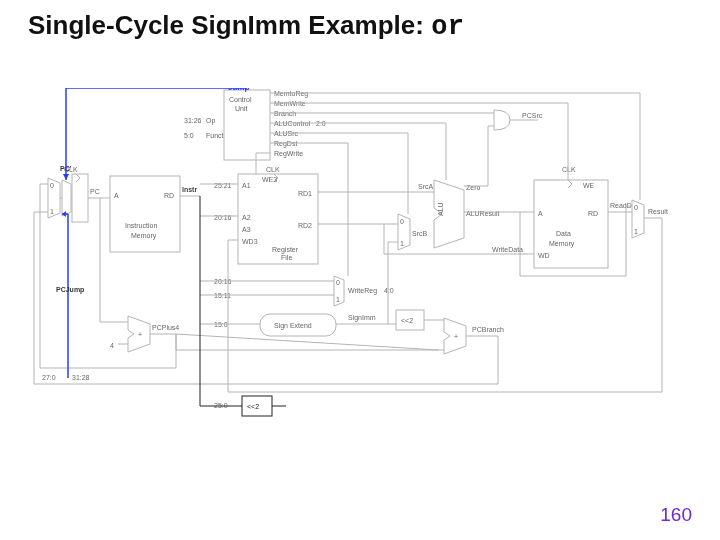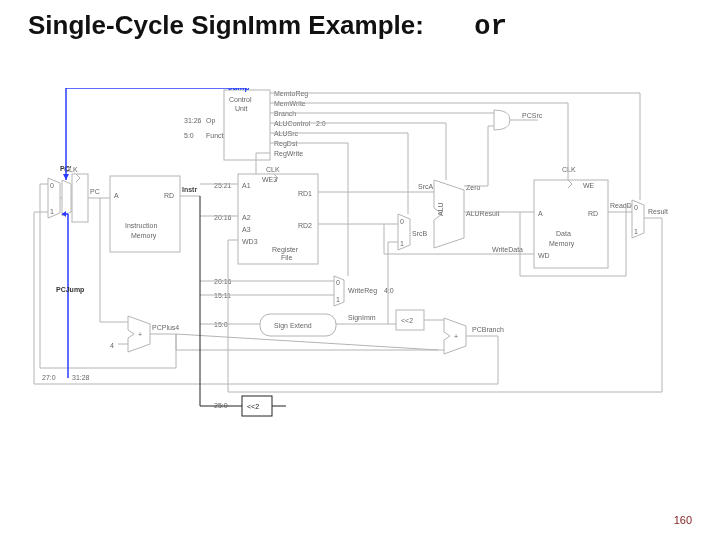--- a/index.html
+++ b/index.html
@@ -18,28 +18,27 @@
     left: 28px;
     font-size: 26px;
     font-weight: bold;
     color: #111;
   }
   .title .mono {
     font-family: "Courier New", Courier, monospace;
     font-size: 27px;
     font-weight: bold;
     letter-spacing: 0.5px;
-    margin-left: 43px;
   }
   .page-num {
     position: absolute;
     bottom: 14px;
     right: 28px;
-    font-size: 11px;
-    color: #7f1d1d;
+    font-size: 19px;
+    color: #6d28d9;
   }
   svg.diagram {
     position: absolute;
     top: 88px;
     left: 28px;
     width: 664px;
     height: 380px;
   }
   svg text {
     font-family: Arial, Helvetica, sans-serif;

